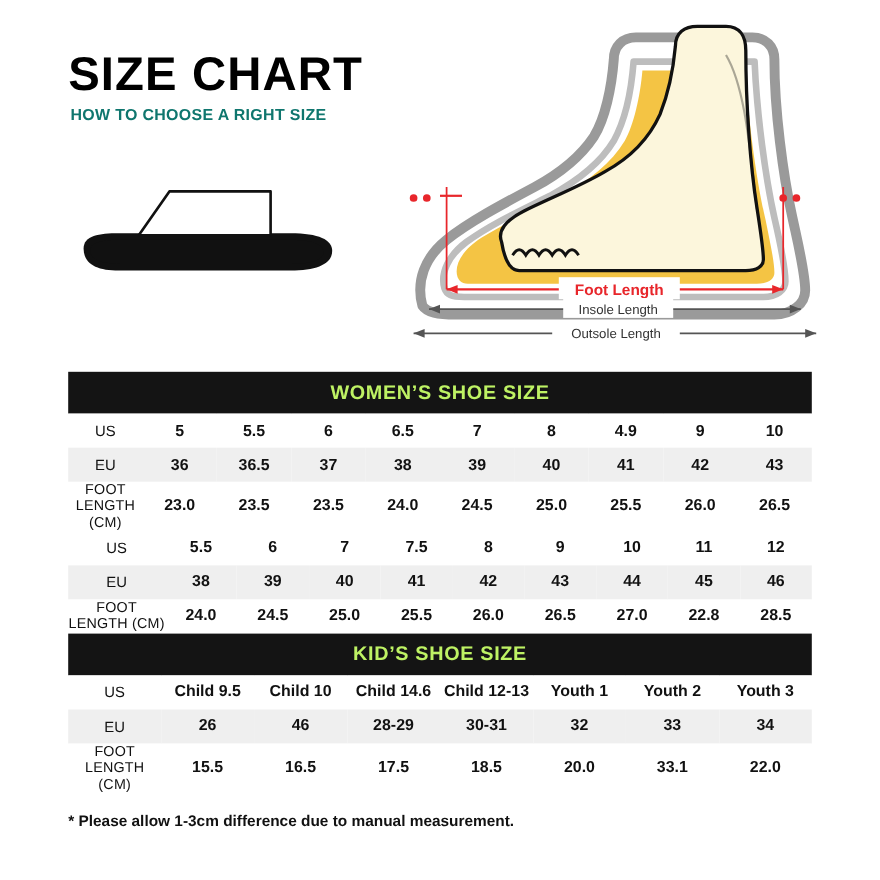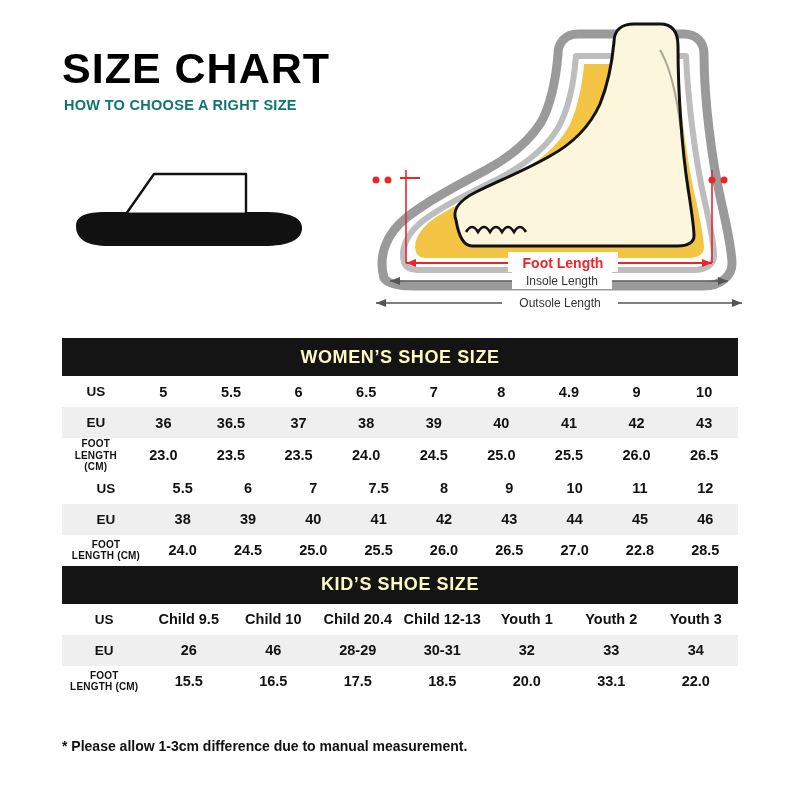--- a/index.html
+++ b/index.html
@@ -68,21 +68,21 @@
     top: 338px;
     width: 676px;
   }
   table {
     width: 100%;
     border-collapse: collapse;
     table-layout: fixed;
   }
   .section-head {
     background: #141414;
-    color: #fef9c3;
+    color: #bef264;
     text-align: center;
     font-size: 18px;
     font-weight: bold;
     letter-spacing: 0.6px;
     height: 38px;
     padding: 0;
   }
   td {
     text-align: center;
     font-size: 14.5px;
@@ -90,24 +90,24 @@
     color: #111;
     height: 31px;
     padding: 0;
     border: 0;
   }
   tr.band-light td { background: #ffffff; }
   tr.band-grey td { background: #efefef; }
   td.rowlabel {
     width: 88px;
     font-size: 13.5px;
-    font-weight: bold;
+    font-weight: normal;
   }
   td.rowlabel.small {
-    font-size: 10px;
+    font-size: 13px;
     line-height: 1.15;
     letter-spacing: 0.2px;
   }
   .tbl-block { margin-bottom: 0; }
 
   .footnote {
     position: absolute;
     left: 62px;
     top: 738px;
     font-size: 14px;
@@ -294,21 +294,21 @@
 
     <table class="tbl-block">
       <tbody>
         <tr>
           <td class="section-head" colspan="8">KID’S SHOE SIZE</td>
         </tr>
         <tr class="band-light">
           <td class="rowlabel">US</td>
           <td>Child 9.5</td>
           <td>Child 10</td>
-          <td>Child 20.4</td>
+          <td>Child 14.6</td>
           <td>Child 12-13</td>
           <td>Youth 1</td>
           <td>Youth 2</td>
           <td>Youth 3</td>
         </tr>
         <tr class="band-grey">
           <td class="rowlabel">EU</td>
           <td>26</td>
           <td>46</td>
           <td>28-29</td>

